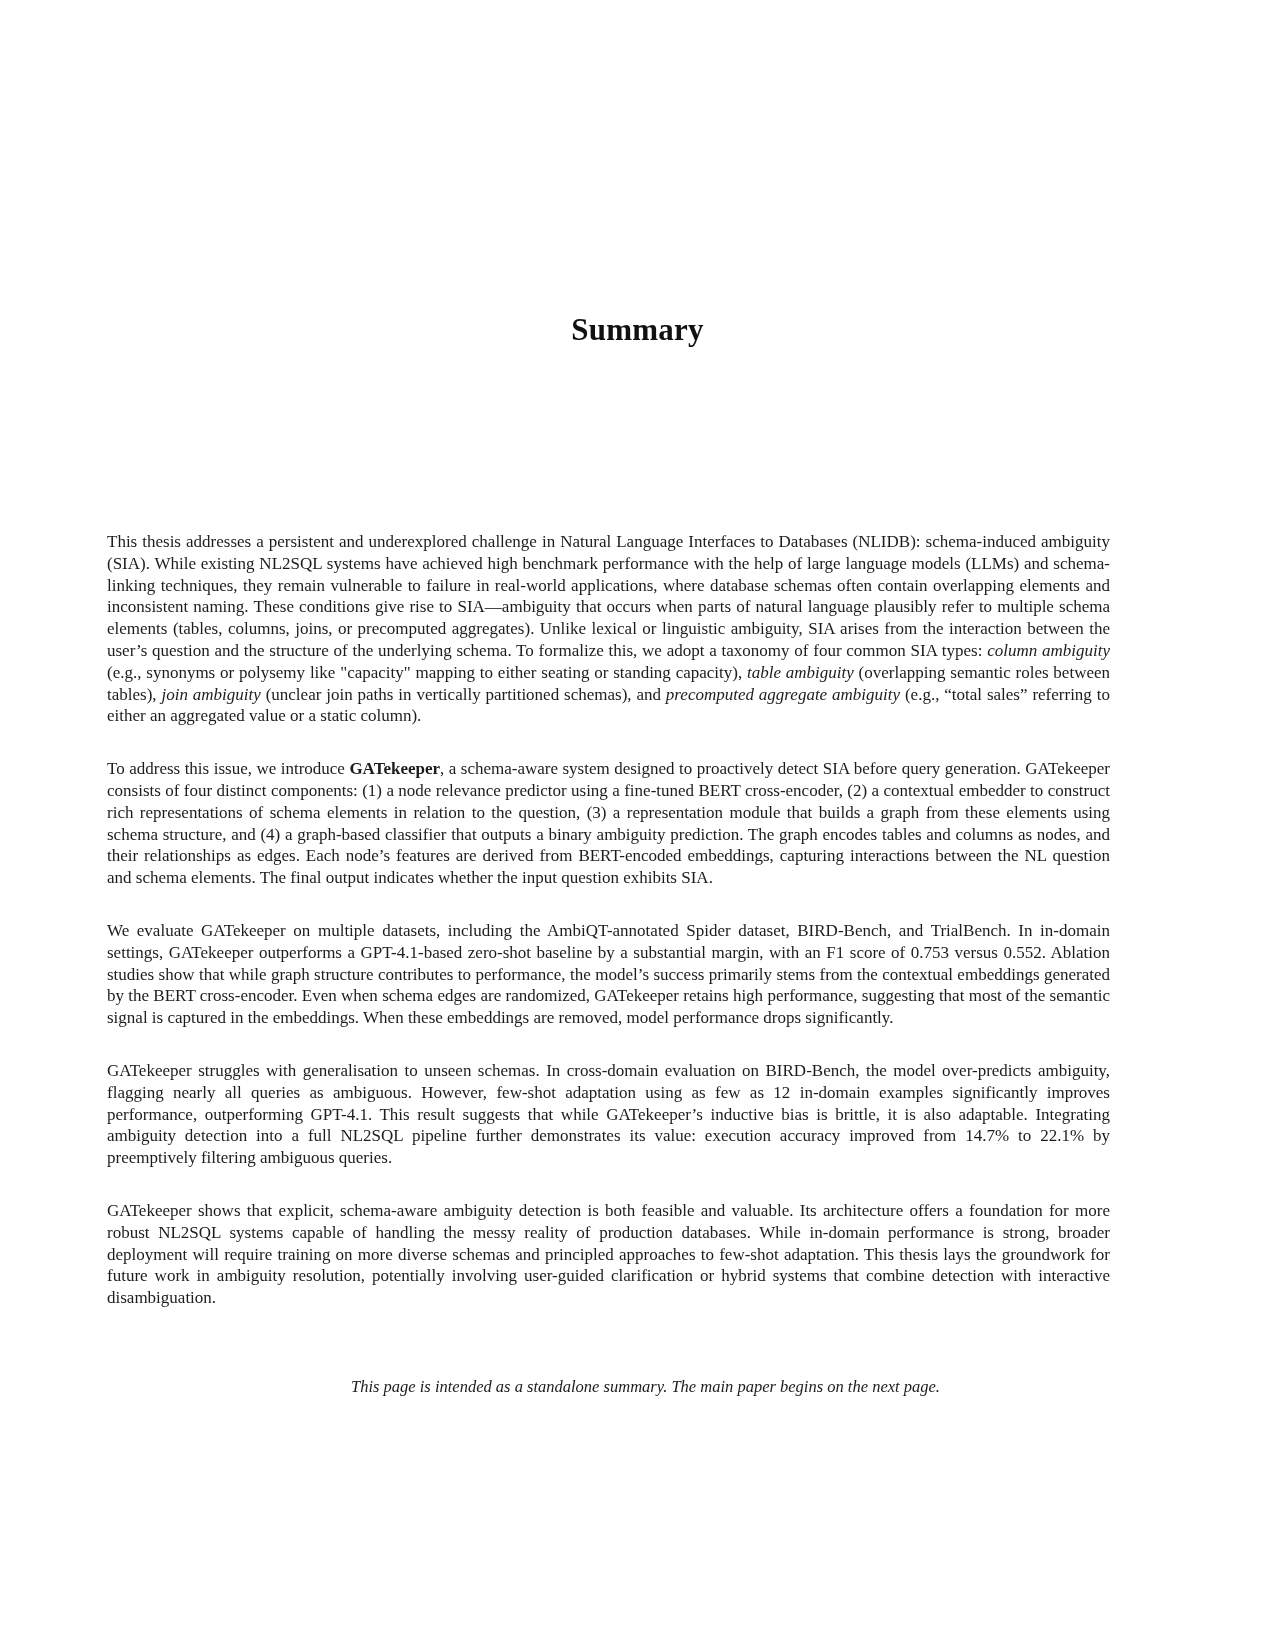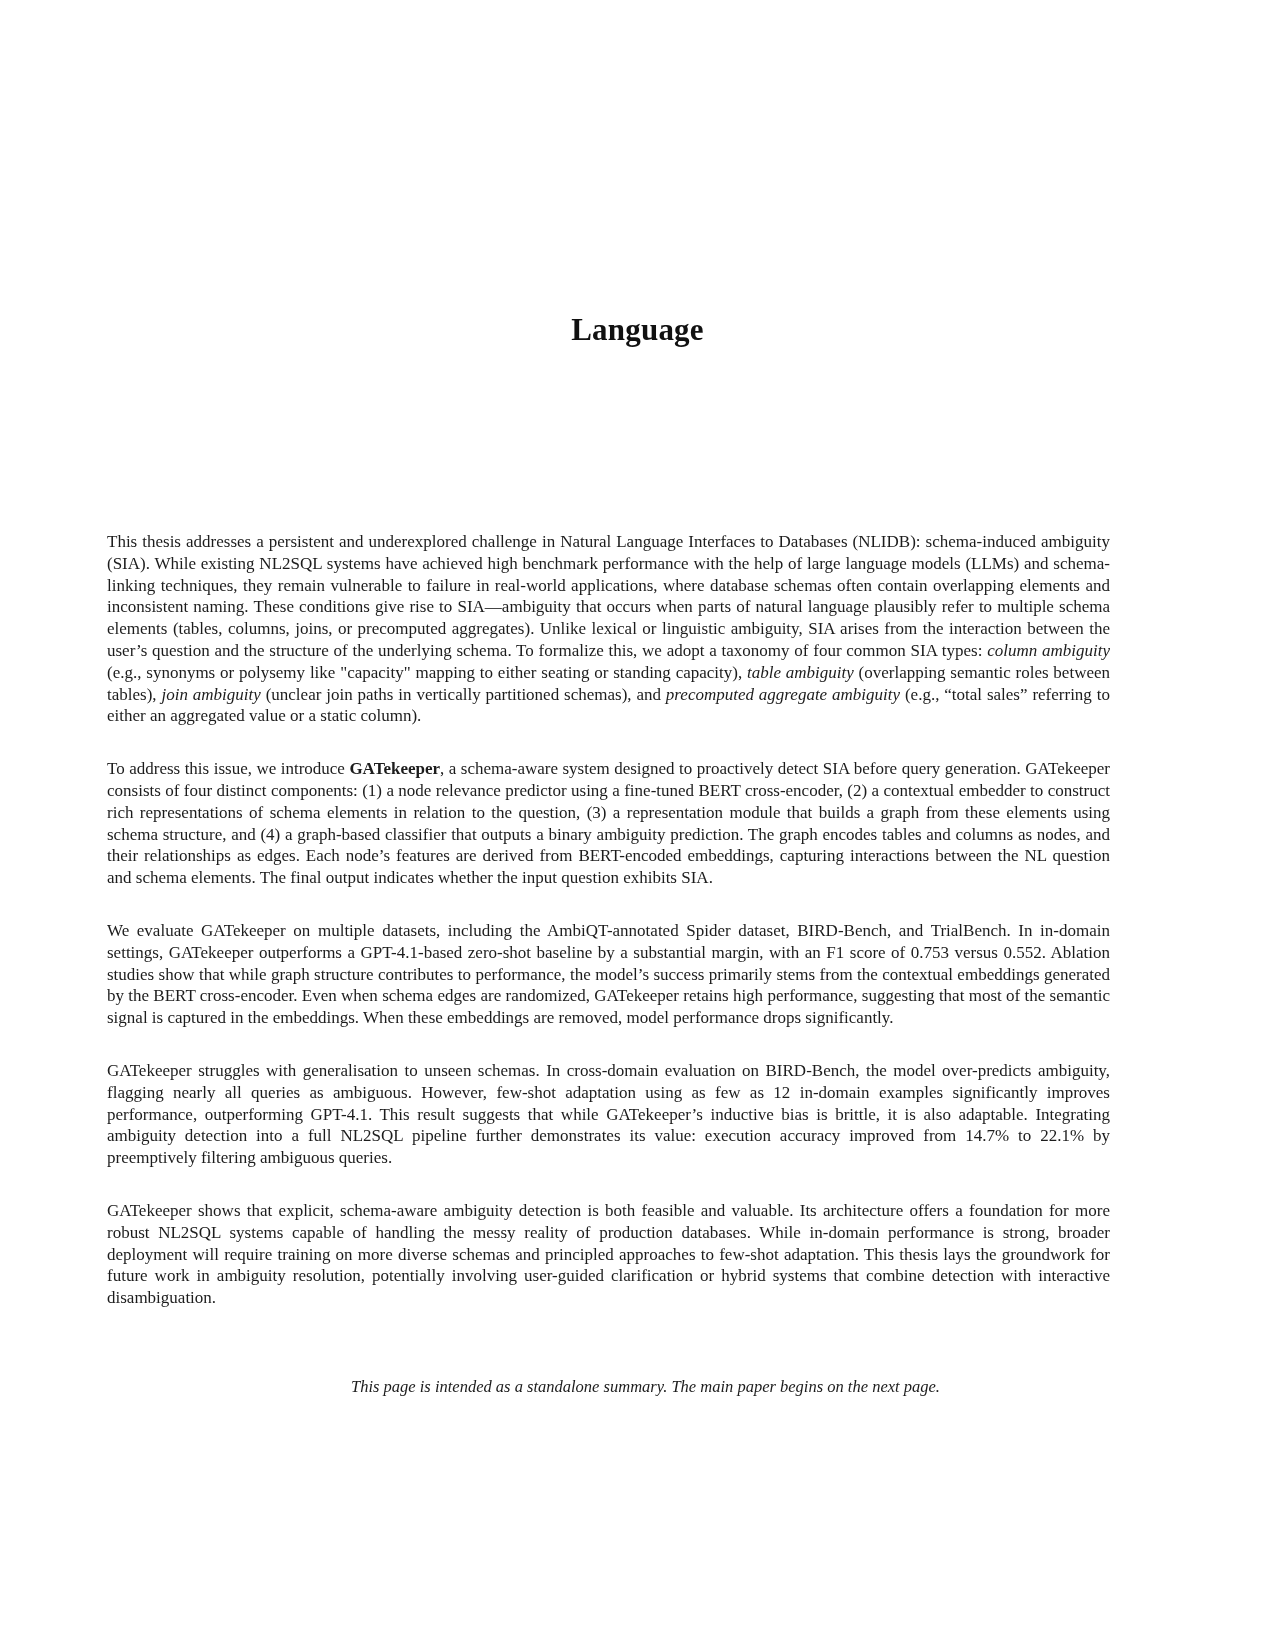--- a/index.html
+++ b/index.html
@@ -53,21 +53,21 @@
     font-size: 16.5px;
     font-style: italic;
     color: #1c1c1c;
   }
 </style>
 </head>
 <body>
 
 <div class="page">
 
-  <h1 class="doc-title">Language</h1>
+  <h1 class="doc-title">Summary</h1>
 
   <div class="doc-body">
     <p><span>This thesis addresses a persistent and underexplored challenge in Natural Language Interfaces to Databases (NLIDB): schema-induced ambiguity (SIA). While existing NL2SQL systems have achieved high benchmark performance with the help of large language models (LLMs) and schema-linking techniques, they remain vulnerable to failure in real-world applications, where database schemas often contain overlapping elements and inconsistent naming. These conditions give rise to SIA—ambiguity that occurs when parts of natural language plausibly refer to multiple schema elements (tables, columns, joins, or precomputed aggregates). Unlike lexical or linguistic ambiguity, SIA arises from the interaction between the user’s question and the structure of the underlying schema. To formalize this, we adopt a taxonomy of four common SIA types: </span><span class="italic">column ambiguity</span><span> (e.g., synonyms or polysemy like "capacity" mapping to either seating or standing capacity), </span><span class="italic">table ambiguity</span><span> (overlapping semantic roles between tables), </span><span class="italic">join ambiguity</span><span> (unclear join paths in vertically partitioned schemas), and </span><span class="italic">precomputed aggregate ambiguity</span><span> (e.g., “total sales” referring to either an aggregated value or a static column).</span></p>
     <p><span>To address this issue, we introduce </span><span class="bold">GATekeeper</span><span>, a schema-aware system designed to proactively detect SIA before query generation. GATekeeper consists of four distinct components: (1) a node relevance predictor using a fine-tuned BERT cross-encoder, (2) a contextual embedder to construct rich representations of schema elements in relation to the question, (3) a representation module that builds a graph from these elements using schema structure, and (4) a graph-based classifier that outputs a binary ambiguity prediction. The graph encodes tables and columns as nodes, and their relationships as edges. Each node’s features are derived from BERT-encoded embeddings, capturing interactions between the NL question and schema elements. The final output indicates whether the input question exhibits SIA.</span></p>
     <p><span>We evaluate GATekeeper on multiple datasets, including the AmbiQT-annotated Spider dataset, BIRD-Bench, and TrialBench. In in-domain settings, GATekeeper outperforms a GPT-4.1-based zero-shot baseline by a substantial margin, with an F1 score of 0.753 versus 0.552. Ablation studies show that while graph structure contributes to performance, the model’s success primarily stems from the contextual embeddings generated by the BERT cross-encoder. Even when schema edges are randomized, GATekeeper retains high performance, suggesting that most of the semantic signal is captured in the embeddings. When these embeddings are removed, model performance drops significantly.</span></p>
     <p><span>GATekeeper struggles with generalisation to unseen schemas. In cross-domain evaluation on BIRD-Bench, the model over-predicts ambiguity, flagging nearly all queries as ambiguous. However, few-shot adaptation using as few as 12 in-domain examples significantly improves performance, outperforming GPT-4.1. This result suggests that while GATekeeper’s inductive bias is brittle, it is also adaptable. Integrating ambiguity detection into a full NL2SQL pipeline further demonstrates its value: execution accuracy improved from 14.7% to 22.1% by preemptively filtering ambiguous queries.</span></p>
     <p><span>GATekeeper shows that explicit, schema-aware ambiguity detection is both feasible and valuable. Its architecture offers a foundation for more robust NL2SQL systems capable of handling the messy reality of production databases. While in-domain performance is strong, broader deployment will require training on more diverse schemas and principled approaches to few-shot adaptation. This thesis lays the groundwork for future work in ambiguity resolution, potentially involving user-guided clarification or hybrid systems that combine detection with interactive disambiguation.</span></p>
   </div>
 
   <div class="doc-footer">This page is intended as a standalone summary. The main paper begins on the next page.</div>

